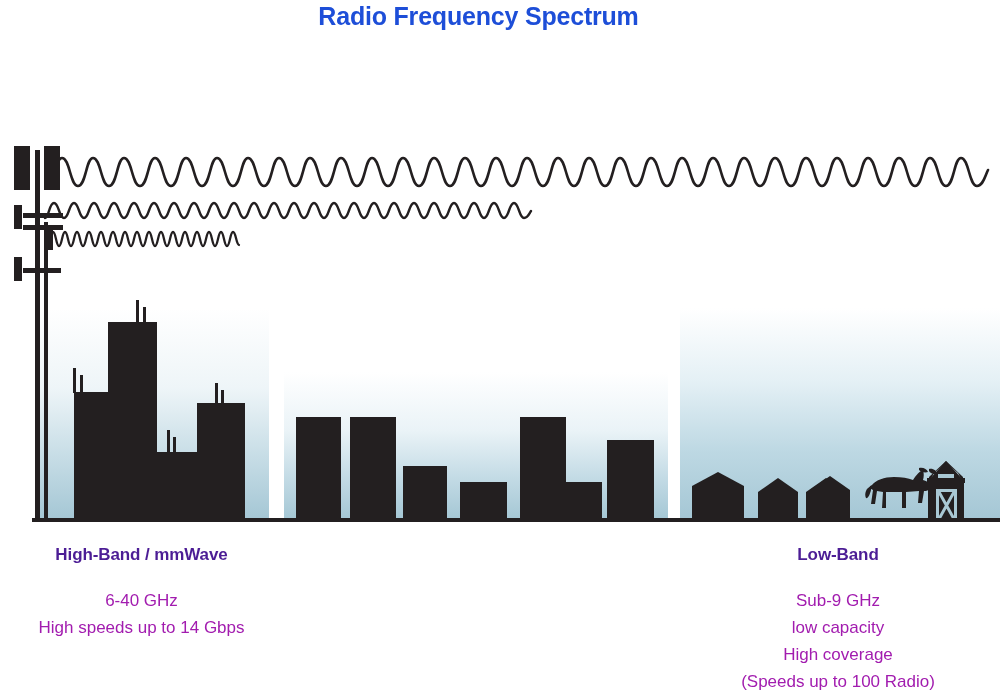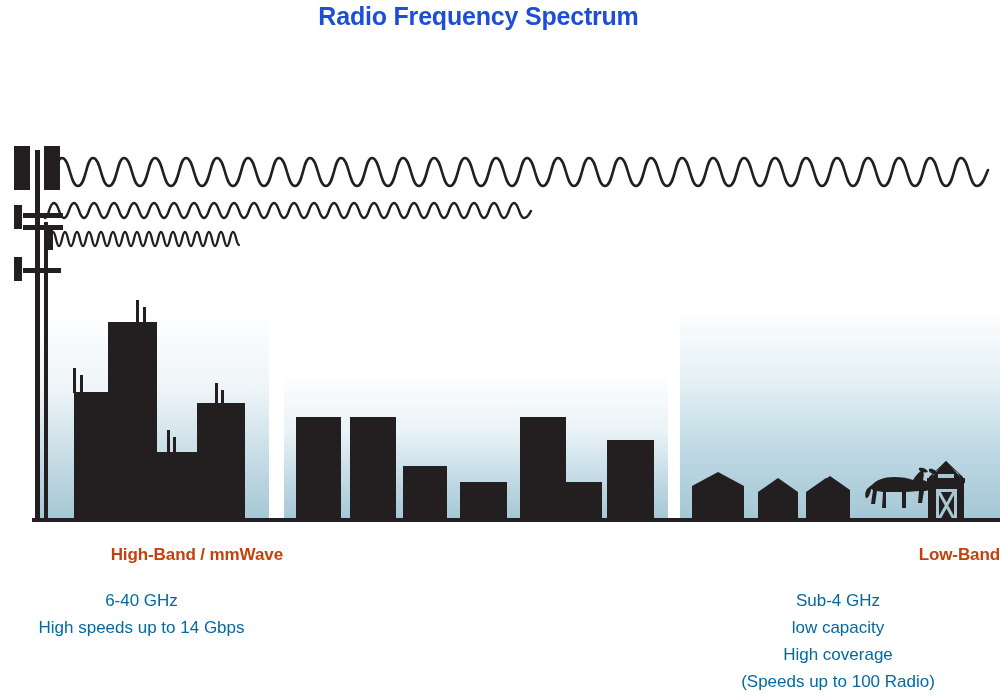--- a/index.html
+++ b/index.html
@@ -58,30 +58,29 @@
     top: 0;
     text-align: center;
   }
   .col-0 { left: 0px;   width: 283px; }
   .col-1 { left: 330px; width: 320px; }
   .col-2 { left: 676px; width: 324px; }
 
   .col-head {
     font-size: 17px;
     font-weight: bold;
-    color: #c2410c;
+    color: #4c1d95;
     letter-spacing: -0.1px;
     margin-bottom: 22px;
     white-space: nowrap;
-    text-align: right;
   }
   .col-line {
     font-size: 17px;
     font-weight: normal;
-    color: #0369a1;
+    color: #a21caf;
     line-height: 27px;
     white-space: nowrap;
   }
 </style>
 </head>
 <body>
 
 <div id="stage">
 
   <div class="title">Radio Frequency Spectrum</div>
@@ -287,20 +286,20 @@
 
     <div class="col col-0">
       <div class="col-head">High-Band / mmWave</div>
       <div class="col-line">6-40 GHz</div>
       <div class="col-line">High speeds up to 14 Gbps</div>
     </div>
 
 
     <div class="col col-2">
       <div class="col-head">Low-Band</div>
-      <div class="col-line">Sub-4 GHz</div>
+      <div class="col-line">Sub-9 GHz</div>
       <div class="col-line">low capacity</div>
       <div class="col-line">High coverage</div>
       <div class="col-line">(Speeds up to 100 Radio)</div>
     </div>
 
   </div>
 </div>
 
 </body></html>

